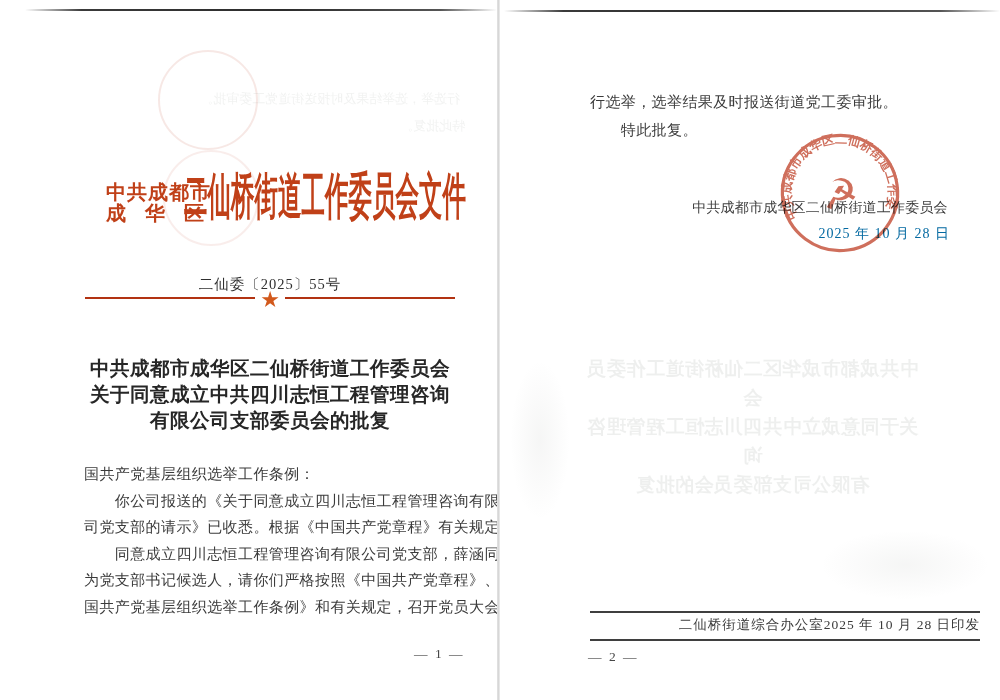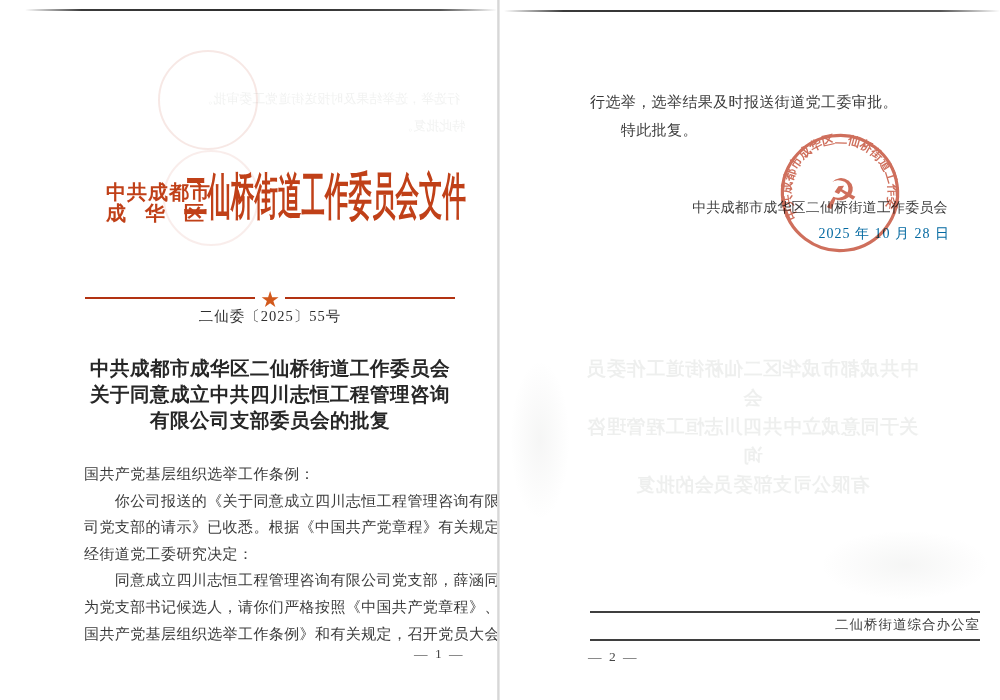--- a/index.html
+++ b/index.html
@@ -9,21 +9,21 @@
   #page-left{left:0;width:497px;}
   #page-right{left:500px;width:500px;}
   .edge-line{position:absolute;height:2px;background:linear-gradient(to right,rgba(60,60,60,0),#3a3a3a 12%,#2c2c2c 55%,#555 88%,rgba(80,80,80,0));border-radius:2px;}
   #separator{position:absolute;left:497px;top:0;width:3px;height:700px;background:linear-gradient(to right,#e3e3e3,#d7d7d7,#efefef);}
   
   .header-wrap{position:absolute;left:85px;top:168px;width:380px;}
   .org-small{position:absolute;left:0;top:14px;color:var(--header_red);font-weight:bold;font-family:Liberation Serif, serif;width:98px;margin-left:21px;}
   .org-small .l1{font-size:20px;line-height:21px;letter-spacing:1px;white-space:nowrap;}
   .org-small .l2{font-size:20px;line-height:21px;display:flex;justify-content:space-between;}
   .org-big{position:absolute;left:99px;top:2px;color:var(--header_red);font-weight:bold;font-family:"Liberation Sans",sans-serif;font-size:50px;line-height:52px;white-space:nowrap;transform:scale(0.47,1);transform-origin:left top;letter-spacing:0;}
-  .doc-number{position:absolute;left:85px;top:275px;width:370px;text-align:center;font-size:14.5px;color:#2f2f2f;letter-spacing:1px;margin-top:32px;}
+  .doc-number{position:absolute;left:85px;top:275px;width:370px;text-align:center;font-size:14.5px;color:#2f2f2f;letter-spacing:1px;}
   .red-rule{position:absolute;left:85px;top:288px;width:370px;height:20px;display:flex;align-items:center;}
   .red-rule .seg{flex:1;height:2.5px;background:var(--rule_red);}
   .red-rule .star{color:var(--star_orange);font-size:22px;line-height:20px;margin:0 5px;transform:translateY(2px);}
   .doc-title{position:absolute;left:85px;top:356px;width:370px;text-align:center;font-weight:bold;color:var(--text_black);font-size:19.5px;line-height:26px;letter-spacing:0.5px;}
   .body-block{position:absolute;color:var(--text_dark);font-size:15px;letter-spacing:0.4px;}
   #body-p1{left:84px;top:461px;width:385px;line-height:26.6px;}
   .body-line{white-space:pre;}
   .page-num{position:absolute;font-size:13.5px;color:#474747;letter-spacing:2px;white-space:nowrap;}
   #page-num-1{left:414px;top:646px;}
   #page-num-2{left:88px;top:649px;}
@@ -78,21 +78,20 @@
     <div class="doc-title">
       <div>中共成都市成华区二仙桥街道工作委员会</div>
       <div>关于同意成立中共四川志恒工程管理咨询</div>
       <div>有限公司支部委员会的批复</div>
     </div>
 
     <div class="body-block" id="body-p1">
       <div class="body-line">国共产党基层组织选举工作条例：</div>
       <div class="body-line">　　你公司报送的《关于同意成立四川志恒工程管理咨询有限公</div>
       <div class="body-line">司党支部的请示》已收悉。根据《中国共产党章程》有关规定，</div>
-      <div class="body-line">经街道党工委研究决定：</div>
       <div class="body-line">　　同意成立四川志恒工程管理咨询有限公司党支部，薛涵同志</div>
       <div class="body-line">为党支部书记候选人，请你们严格按照《中国共产党章程》、《中</div>
       <div class="body-line">国共产党基层组织选举工作条例》和有关规定，召开党员大会进</div>
     </div>
 
     <div class="page-num" id="page-num-1">— 1 —</div>
   </div>
 
   <div id="separator"></div>
 
@@ -120,19 +119,20 @@
       <div>中共成都市成华区二仙桥街道工作委员会</div>
       <div>关于同意成立中共四川志恒工程管理咨询</div>
       <div>有限公司支部委员会的批复</div>
     </div>
     <div class="smudge" style="left:320px;top:530px;width:170px;height:70px;"></div>
     <div class="smudge" style="left:10px;top:360px;width:60px;height:160px;"></div>
 
     <div class="footer-line" style="top:611px;"></div>
     <div class="footer-row">
       <span>二仙桥街道综合办公室</span>
+      <span>2025 年 10 月 28 日印发</span>
     </div>
     <div class="footer-line" style="top:639px;"></div>
 
     <div class="page-num" id="page-num-2">— 2 —</div>
   </div>
 
 </div>
 
 </body></html>

